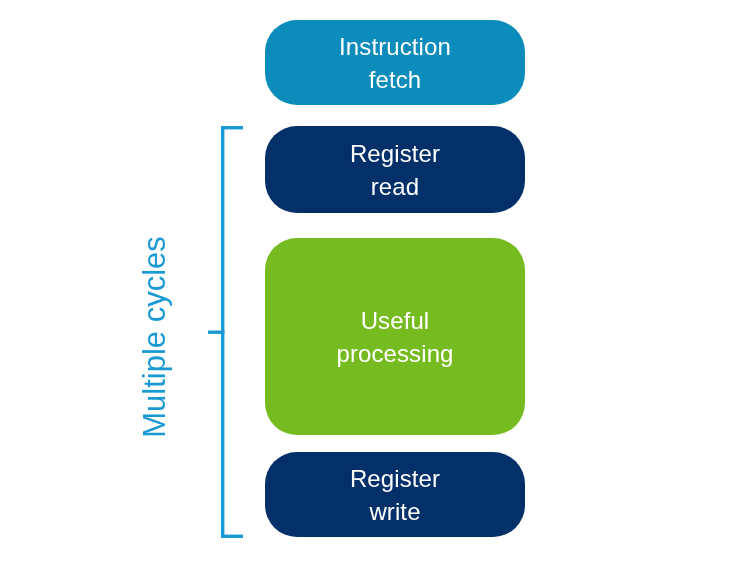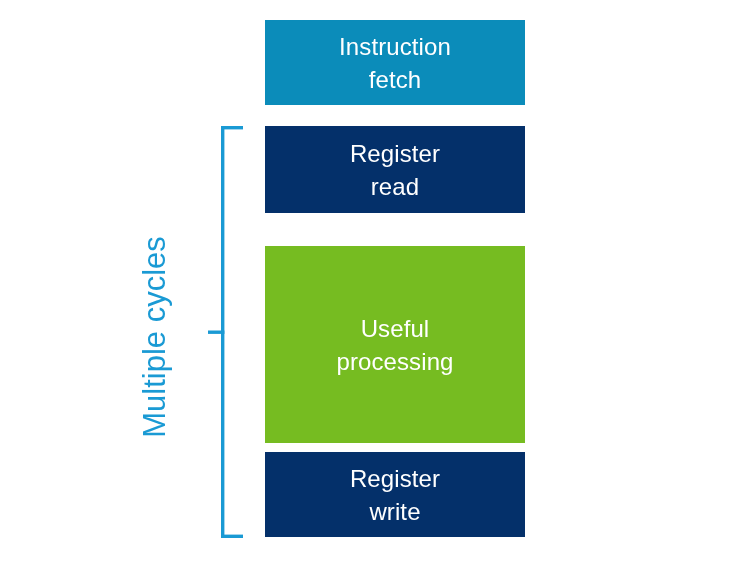--- a/index.html
+++ b/index.html
@@ -30,34 +30,35 @@
     justify-content: center;
     box-sizing: border-box;
     color: #ffffff;
     font-size: 24px;
     line-height: 33px;
     text-align: center;
     font-weight: 400;
     letter-spacing: 0.1px;
     white-space: pre-line;
     user-select: none;
+    border-radius: 32px;
   }
 
   .stage-instruction-fetch {
     top: 20px;
     height: 85px;
     background: #0b8cba;
   }
   .stage-register-read {
     top: 126px;
     height: 87px;
     background: #04306a;
   }
   .stage-useful-processing {
-    top: 246px;
+    top: 238px;
     height: 197px;
     background: #76bc21;
   }
   .stage-register-write {
     top: 452px;
     height: 85px;
     background: #04306a;
   }
 
   

